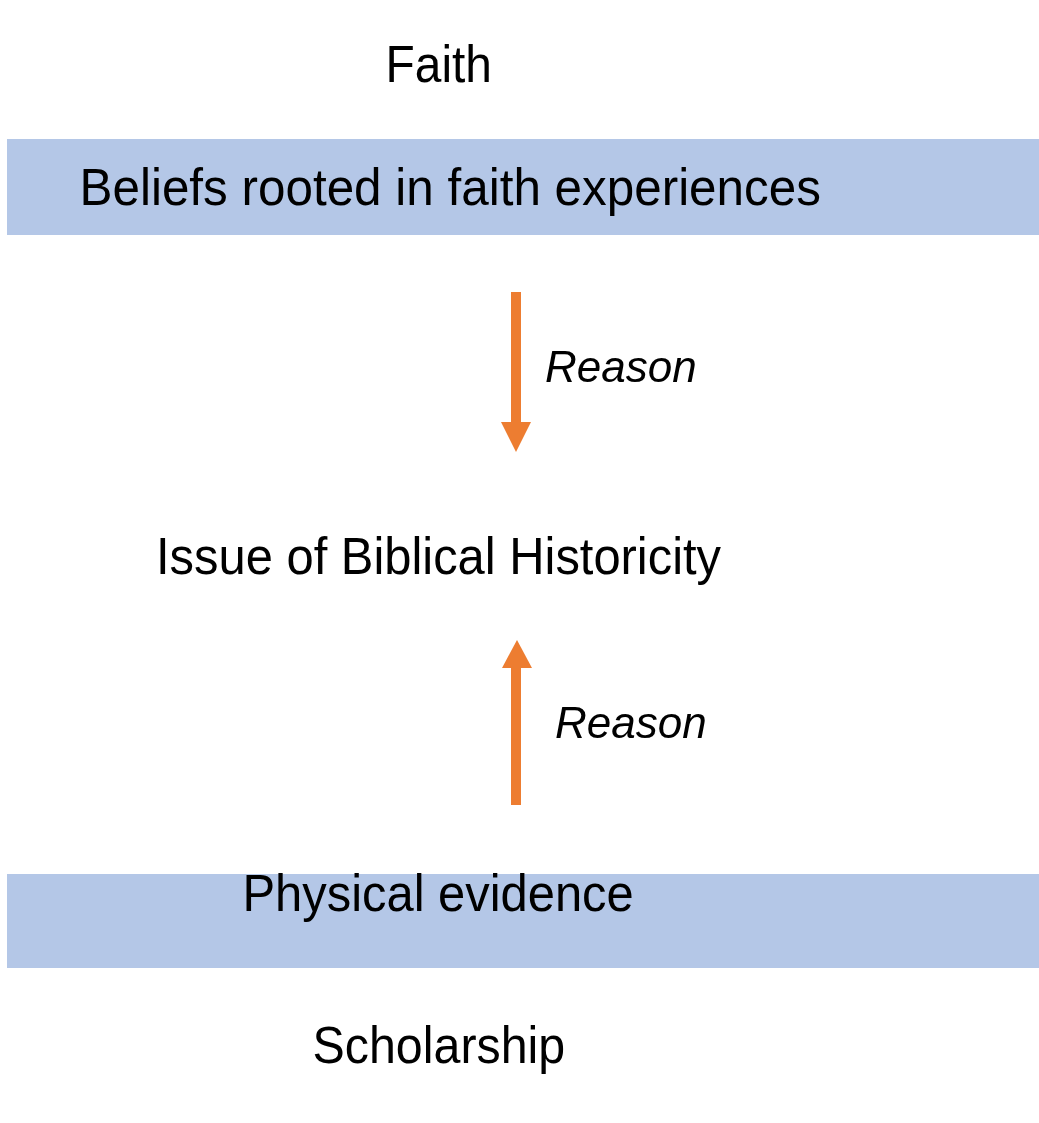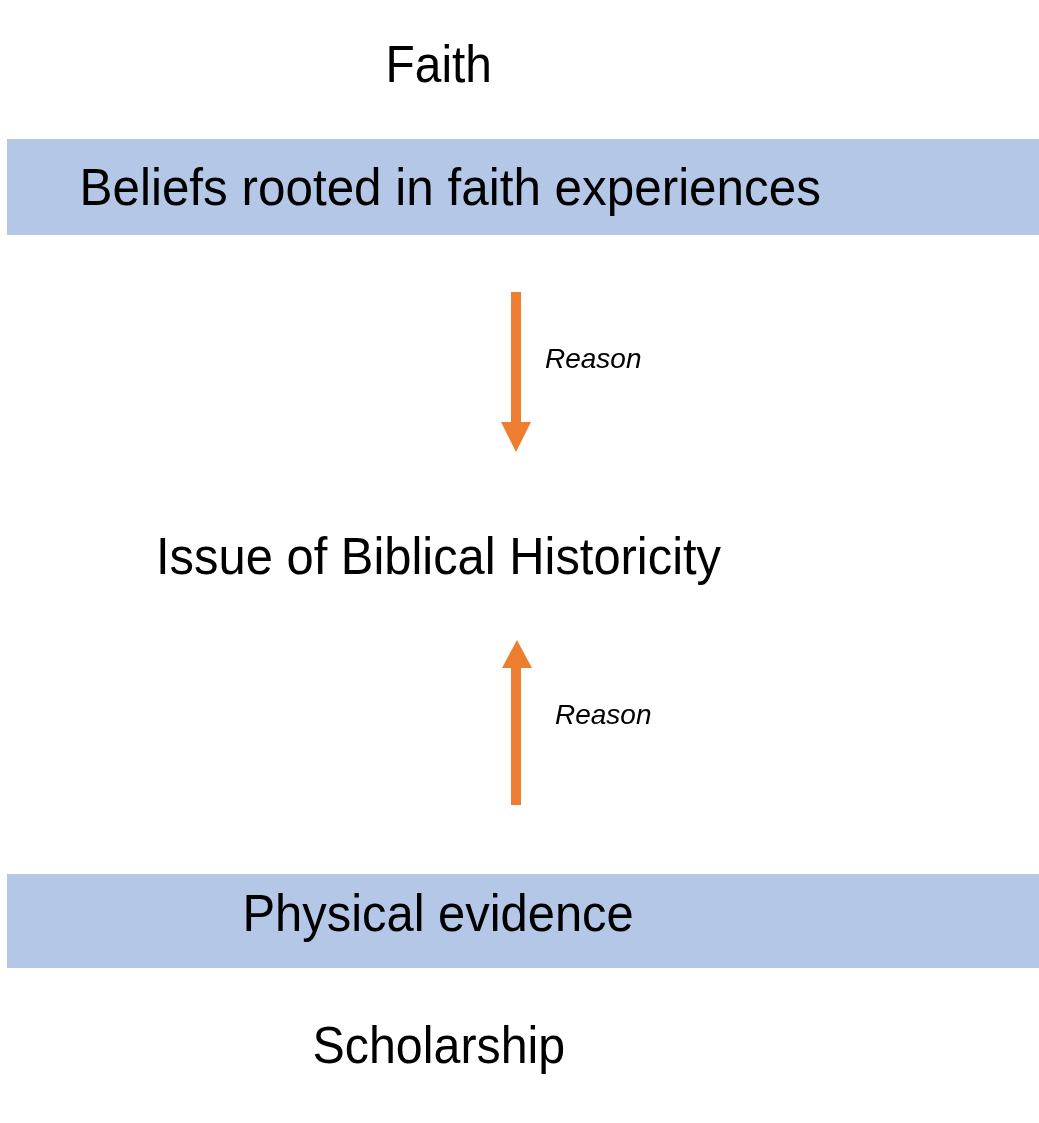--- a/index.html
+++ b/index.html
@@ -2,21 +2,21 @@
 <html><head>
 <meta charset="utf-8">
 <style>
   html, body { margin: 0; padding: 0; background: #ffffff; }
   body { width: 1039px; height: 1123px; position: relative; overflow: hidden;
          font-family: "Liberation Sans", "DejaVu Sans", sans-serif; color: #000; }
   .txt { position: absolute; left: 0; width: 877px; text-align: center; white-space: nowrap; }
   .txt span { display: inline-block; transform-origin: center center; }
   .band { position: absolute; left: 7px; width: 1032px; background: #B4C7E7; }
   .label { font-size: 52px; line-height: 1; }
-  .reason { position: absolute; font-style: italic; font-size: 28px; line-height: 1; }
+  .reason { position: absolute; font-style: italic; font-size: 44px; line-height: 1; }
   svg.arrows { position: absolute; left: 0; top: 0; width: 1039px; height: 1123px; }
 </style>
 </head>
 <body style="color: rgb(0, 0, 0);">
 
 <div class="txt label" style="top:38px;">
   <span style="transform:scaleX(0.92);">Faith</span>
 </div>
 
 <div class="band" style="top: 139px; height: 96px; background: rgb(180, 199, 231);"></div>
@@ -37,19 +37,19 @@
 
 <div class="reason" style="left:545px; top:345px;">Reason</div>
 
 <div class="txt label" style="top:530px;">
   <span style="transform:scaleX(0.94);">Issue of Biblical Historicity</span>
 </div>
 
 <div class="reason" style="left:555px; top:701px;">Reason</div>
 
 <div class="band" style="top: 874px; height: 94px; background: rgb(180, 199, 231);"></div>
-<div class="txt label" style="top:887px;">
+<div class="txt label" style="top:867px;">
   <span style="transform:scaleX(0.94);">Physical evidence</span>
 </div>
 
 <div class="txt label" style="top:1019px;text-align:center;">
   <span style="transform:scaleX(0.93);">Scholarship</span>
 </div>
 
 </body></html>

